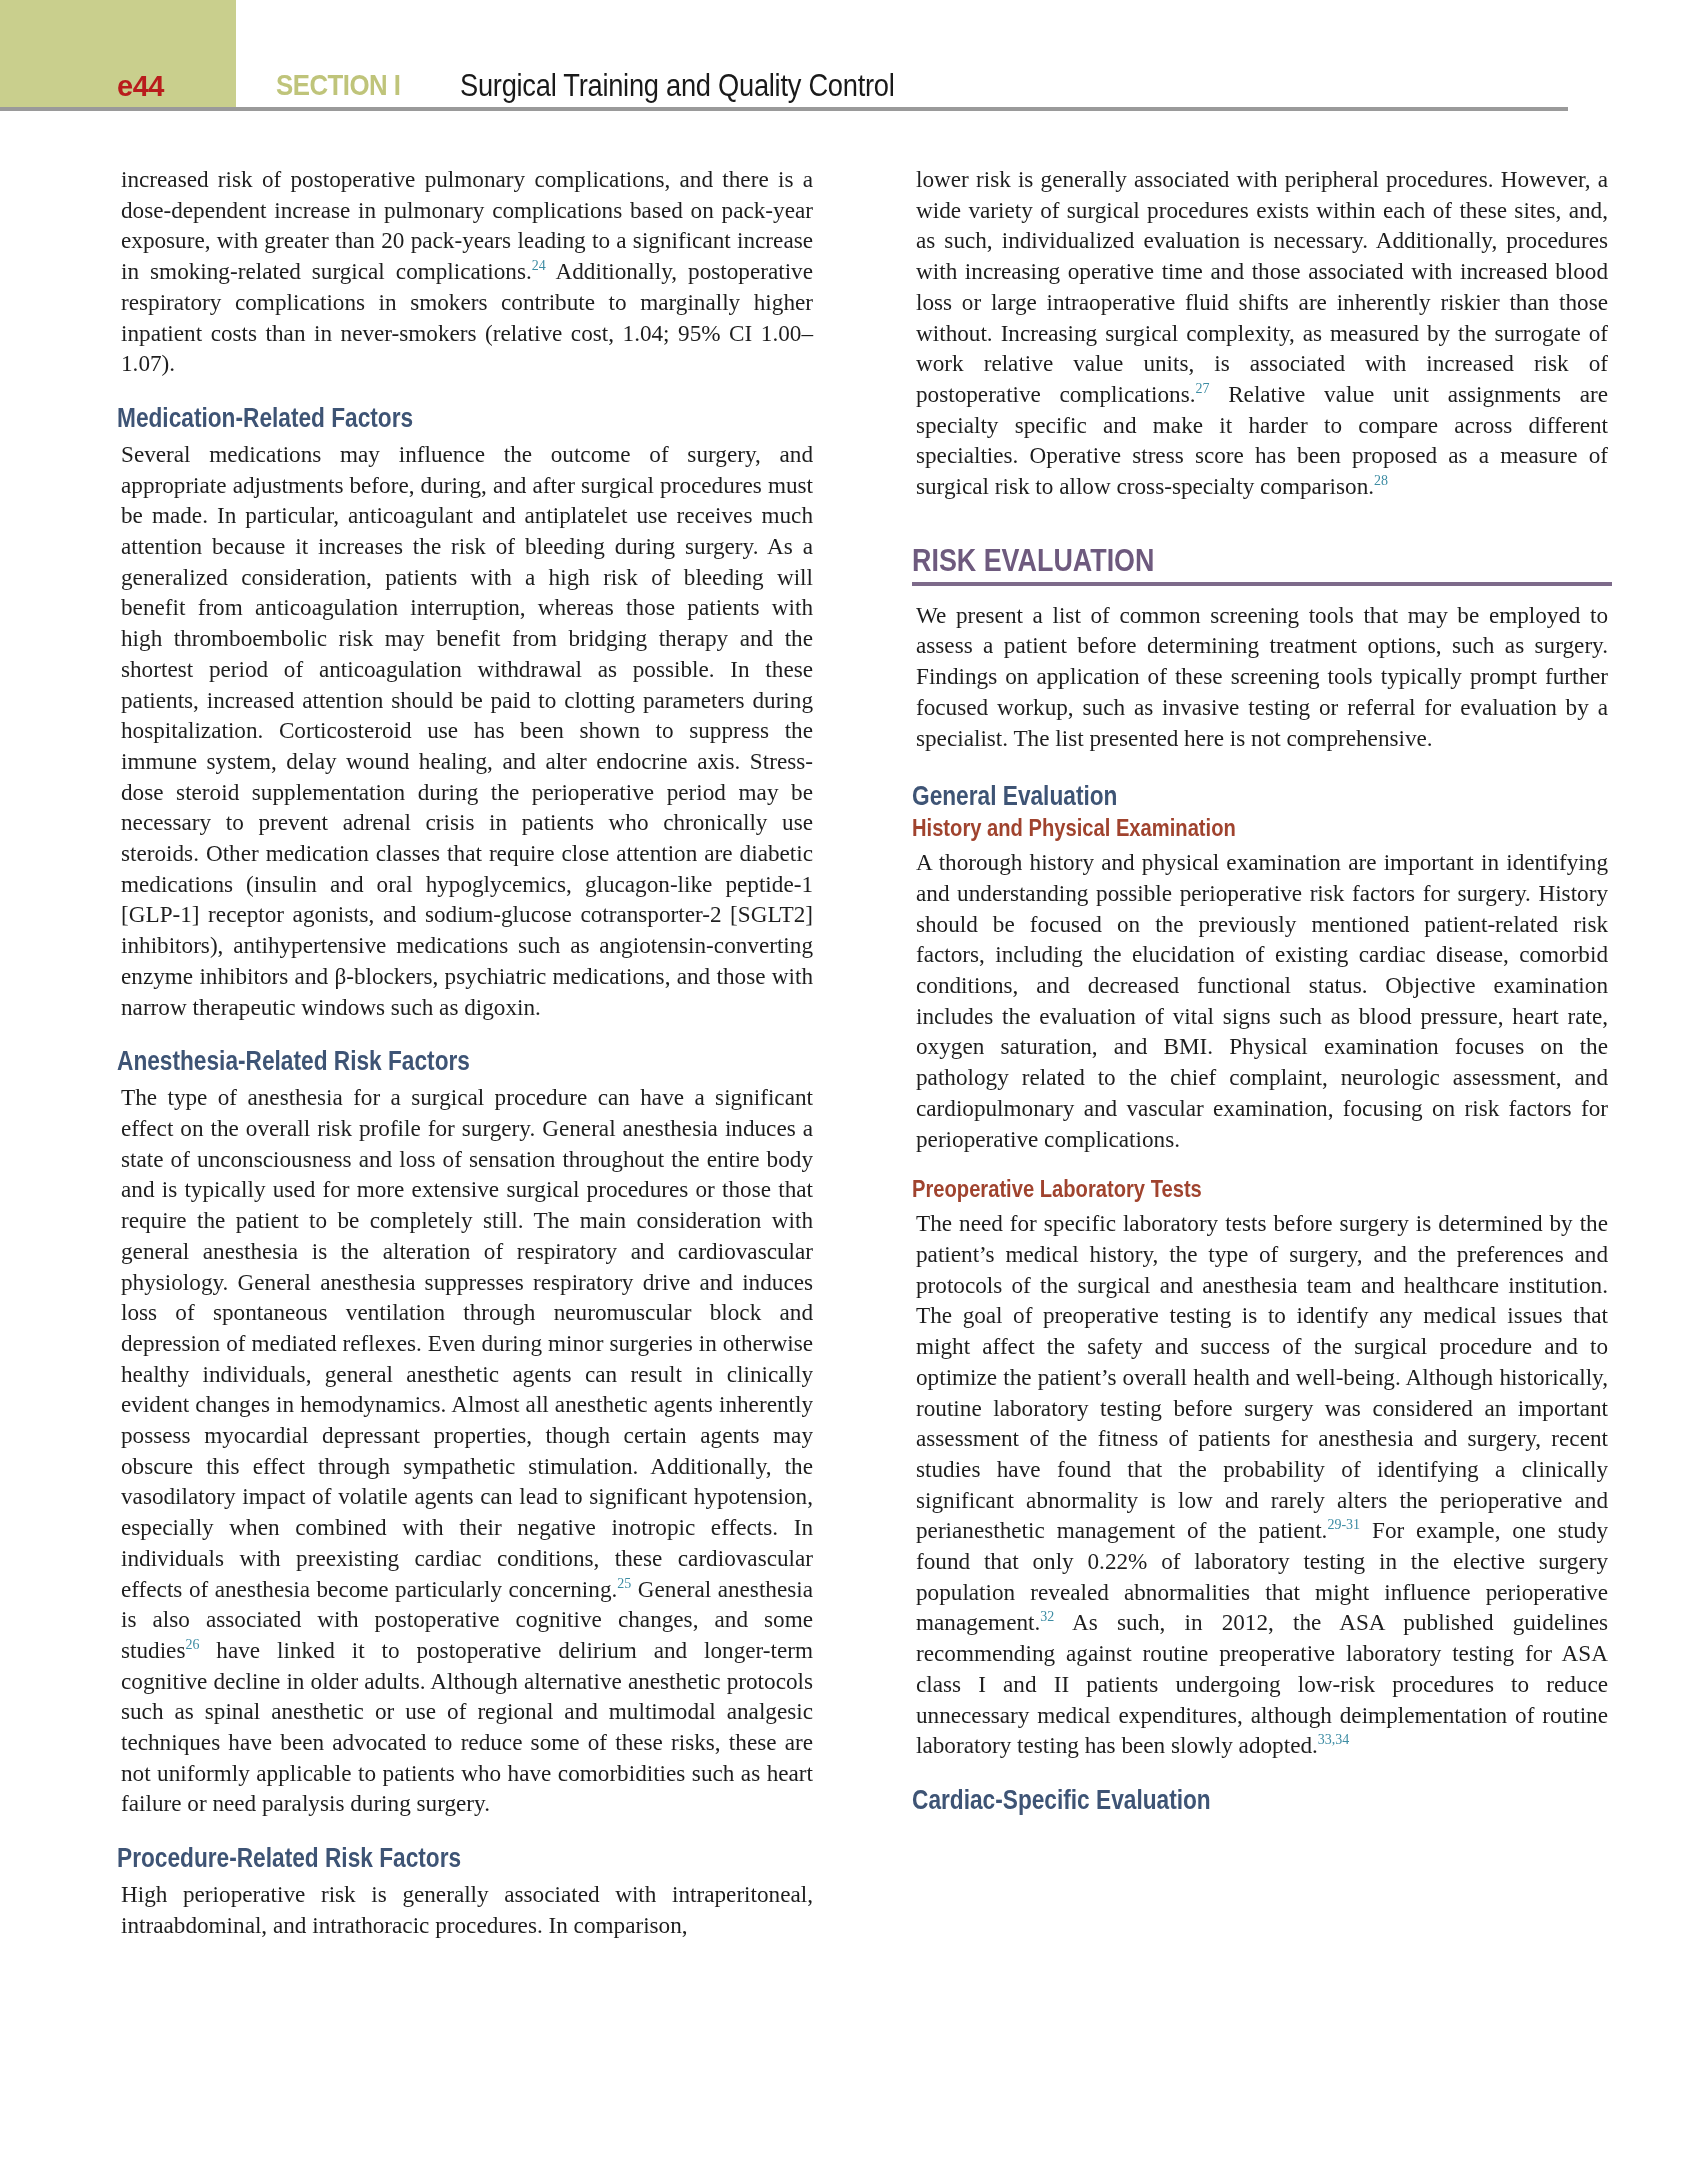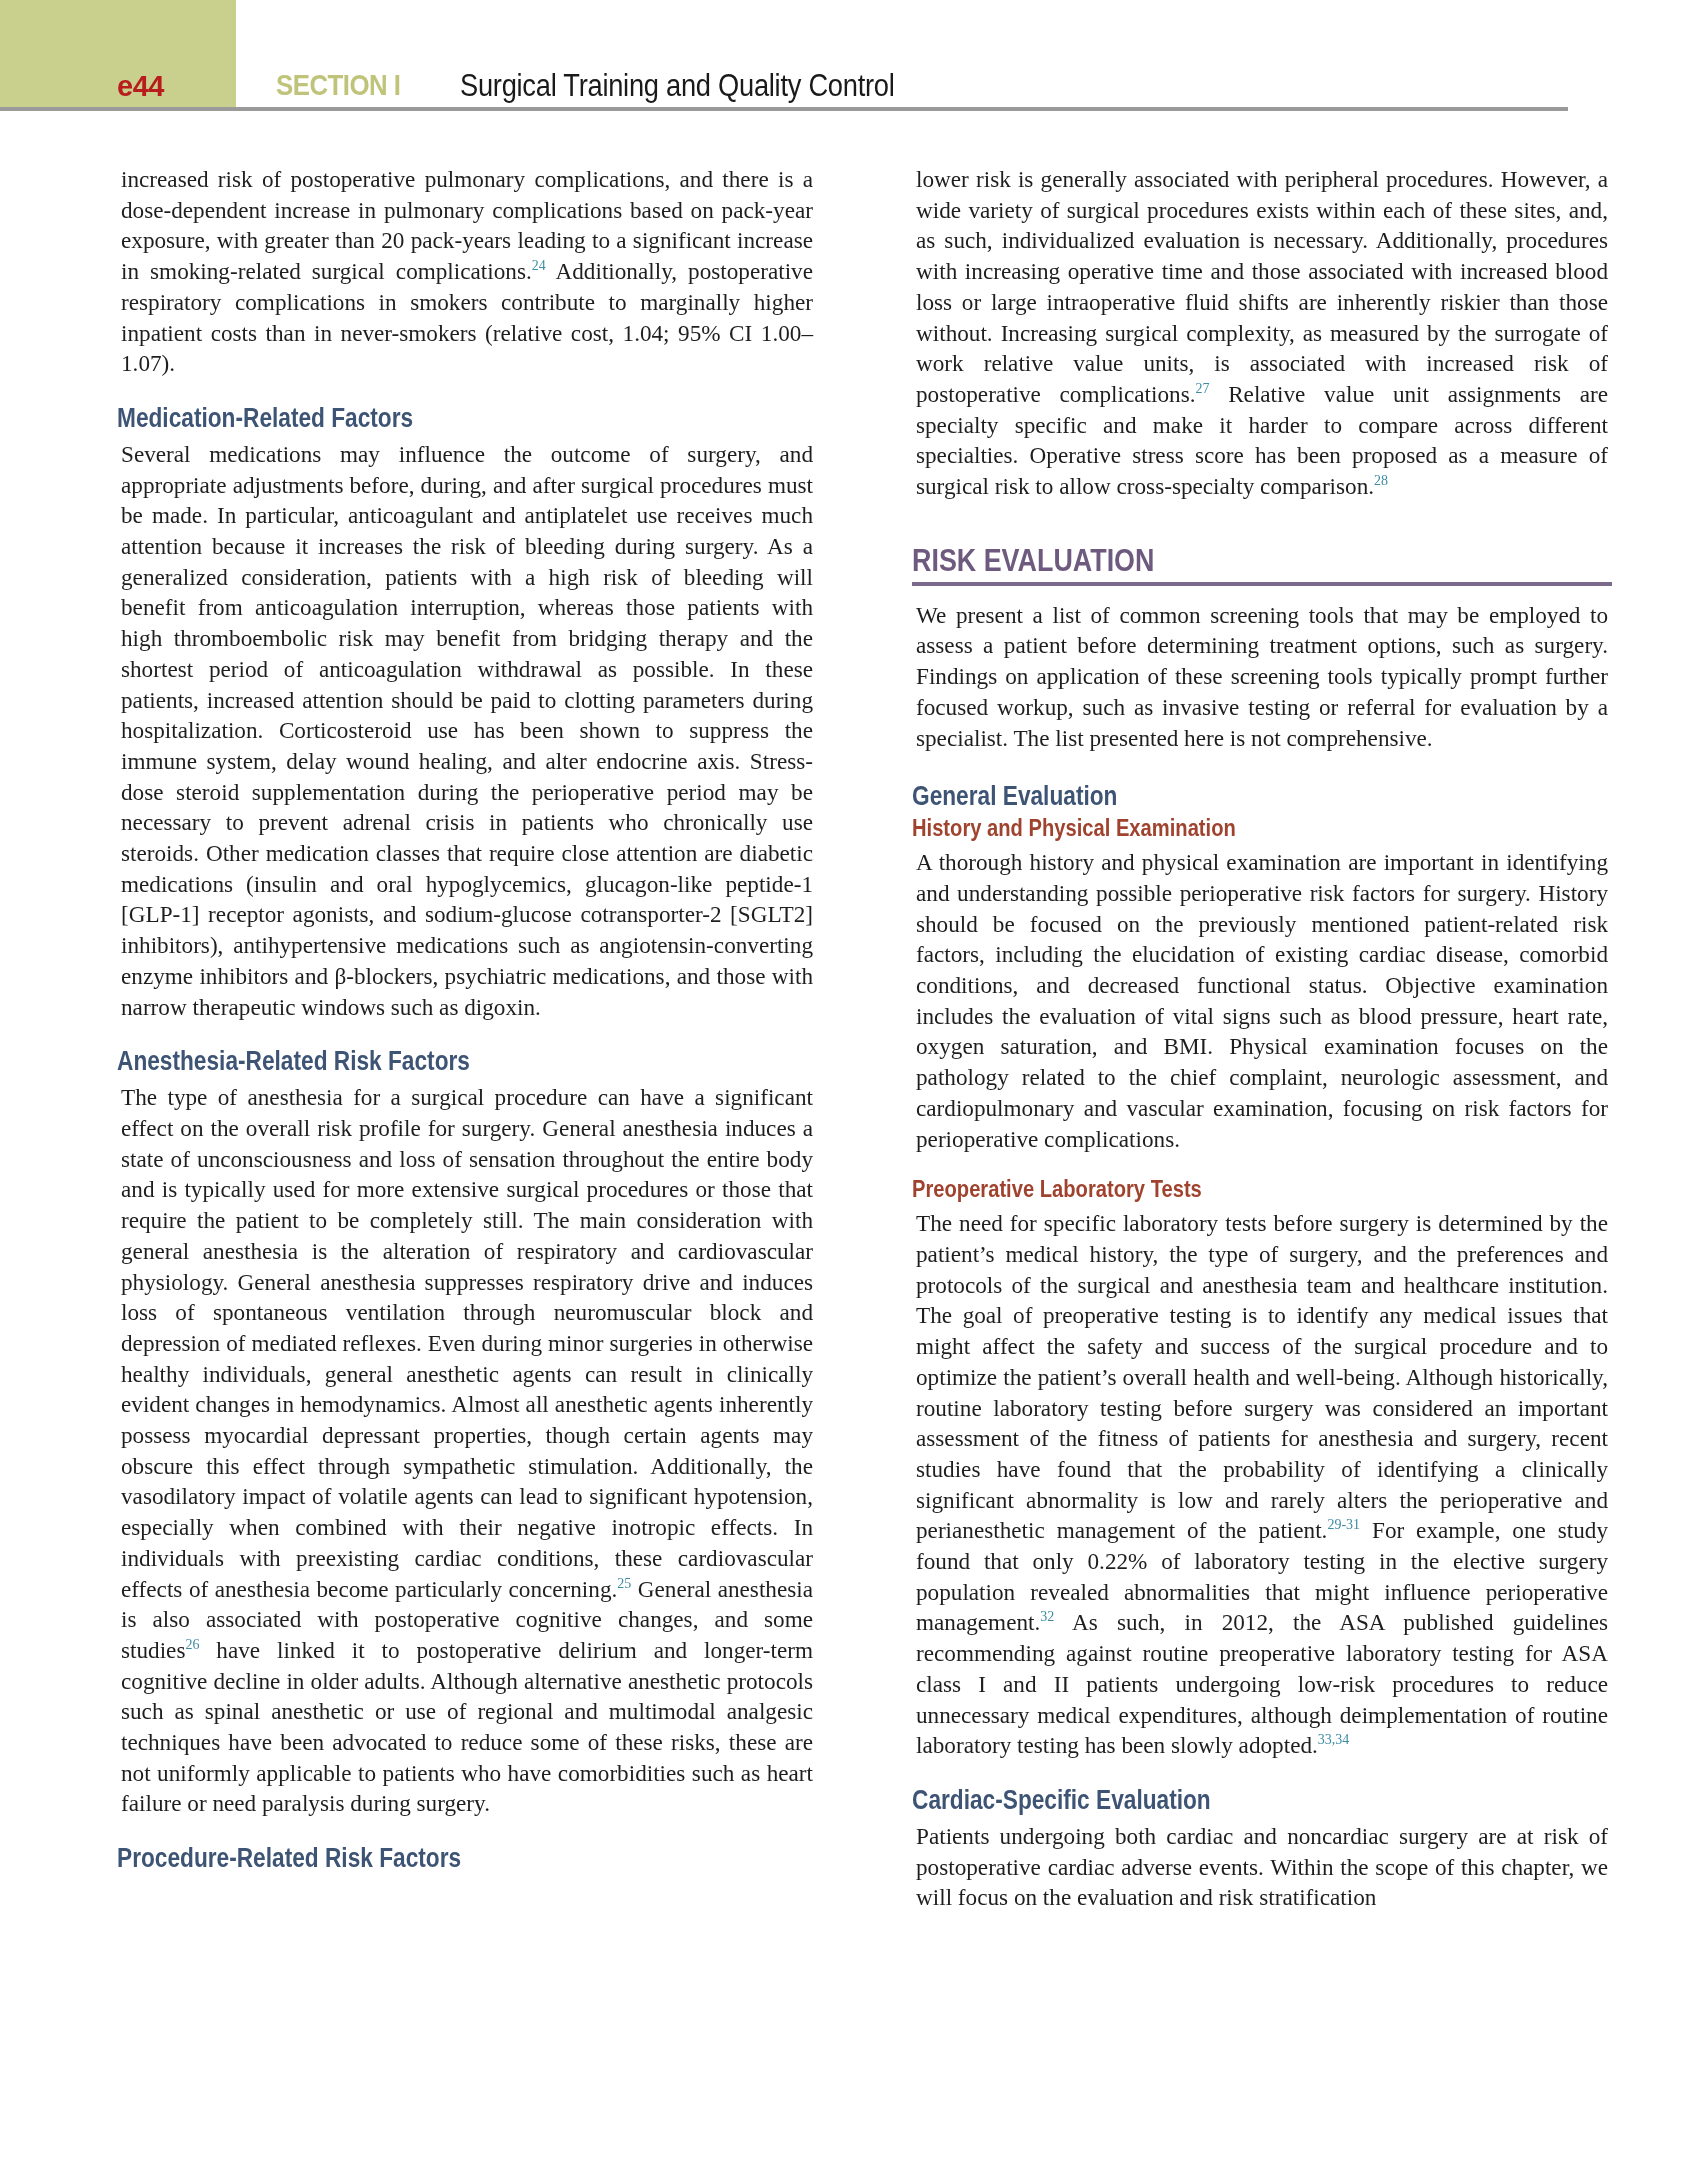--- a/index.html
+++ b/index.html
@@ -68,31 +68,31 @@
 <div class="col left">
   <p><span>increased risk of postoperative pulmonary complications, and there is a dose-dependent increase in pulmonary complications based on pack-year exposure, with greater than 20 pack-years leading to a significant increase in smoking-related surgical complications.</span><sup class="ref">24</sup><span> Additionally, postoperative respiratory complications in smokers contribute to marginally higher inpatient costs than in never-smokers (relative cost, 1.04; 95% CI 1.00–1.07).</span></p>
 
   <div class="h2">Medication-Related Factors</div>
   <p>Several medications may influence the outcome of surgery, and appropriate adjustments before, during, and after surgical procedures must be made. In particular, anticoagulant and antiplatelet use receives much attention because it increases the risk of bleeding during surgery. As a generalized consideration, patients with a high risk of bleeding will benefit from anticoagulation interruption, whereas those patients with high thromboembolic risk may benefit from bridging therapy and the shortest period of anticoagulation withdrawal as possible. In these patients, increased attention should be paid to clotting parameters during hospitalization. Corticosteroid use has been shown to suppress the immune system, delay wound healing, and alter endocrine axis. Stress-dose steroid supplementation during the perioperative period may be necessary to prevent adrenal crisis in patients who chronically use steroids. Other medication classes that require close attention are diabetic medications (insulin and oral hypoglycemics, glucagon-like peptide-1 [GLP-1] receptor agonists, and sodium-glucose cotransporter-2 [SGLT2] inhibitors), antihypertensive medications such as angiotensin-converting enzyme inhibitors and β-blockers, psychiatric medications, and those with narrow therapeutic windows such as digoxin.</p>
 
   <div class="h2">Anesthesia-Related Risk Factors</div>
   <p><span>The type of anesthesia for a surgical procedure can have a significant effect on the overall risk profile for surgery. General anesthesia induces a state of unconsciousness and loss of sensation throughout the entire body and is typically used for more extensive surgical procedures or those that require the patient to be completely still. The main consideration with general anesthesia is the alteration of respiratory and cardiovascular physiology. General anesthesia suppresses respiratory drive and induces loss of spontaneous ventilation through neuromuscular block and depression of mediated reflexes. Even during minor surgeries in otherwise healthy individuals, general anesthetic agents can result in clinically evident changes in hemodynamics. Almost all anesthetic agents inherently possess myocardial depressant properties, though certain agents may obscure this effect through sympathetic stimulation. Additionally, the vasodilatory impact of volatile agents can lead to significant hypotension, especially when combined with their negative inotropic effects. In individuals with preexisting cardiac conditions, these cardiovascular effects of anesthesia become particularly concerning.</span><sup class="ref">25</sup><span> General anesthesia is also associated with postoperative cognitive changes, and some studies</span><sup class="ref">26</sup><span> have linked it to postoperative delirium and longer-term cognitive decline in older adults. Although alternative anesthetic protocols such as spinal anesthetic or use of regional and multimodal analgesic techniques have been advocated to reduce some of these risks, these are not uniformly applicable to patients who have comorbidities such as heart failure or need paralysis during surgery.</span></p>
 
   <div class="h2">Procedure-Related Risk Factors</div>
+  <p>High perioperative risk is generally associated with intraperitoneal, intraabdominal, and intrathoracic procedures. In comparison,</p>
 </div>
 
 <div class="col right">
   <p><span>lower risk is generally associated with peripheral procedures. However, a wide variety of surgical procedures exists within each of these sites, and, as such, individualized evaluation is necessary. Additionally, procedures with increasing operative time and those associated with increased blood loss or large intraoperative fluid shifts are inherently riskier than those without. Increasing surgical complexity, as measured by the surrogate of work relative value units, is associated with increased risk of postoperative complications.</span><sup class="ref">27</sup><span> Relative value unit assignments are specialty specific and make it harder to compare across different specialties. Operative stress score has been proposed as a measure of surgical risk to allow cross-specialty comparison.</span><sup class="ref">28</sup></p>
 
   <div class="h1">RISK EVALUATION</div>
   <div class="h1-rule"></div>
   <p>We present a list of common screening tools that may be employed to assess a patient before determining treatment options, such as surgery. Findings on application of these screening tools typically prompt further focused workup, such as invasive testing or referral for evaluation by a specialist. The list presented here is not comprehensive.</p>
 
   <div class="h2 first-right tight">General Evaluation</div>
   <div class="h3">History and Physical Examination</div>
   <p>A thorough history and physical examination are important in identifying and understanding possible perioperative risk factors for surgery. History should be focused on the previously mentioned patient-related risk factors, including the elucidation of existing cardiac disease, comorbid conditions, and decreased functional status. Objective examination includes the evaluation of vital signs such as blood pressure, heart rate, oxygen saturation, and BMI. Physical examination focuses on the pathology related to the chief complaint, neurologic assessment, and cardiopulmonary and vascular examination, focusing on risk factors for perioperative complications.</p>
 
   <div class="h3 spaced">Preoperative Laboratory Tests</div>
   <p><span>The need for specific laboratory tests before surgery is determined by the patient’s medical history, the type of surgery, and the preferences and protocols of the surgical and anesthesia team and healthcare institution. The goal of preoperative testing is to identify any medical issues that might affect the safety and success of the surgical procedure and to optimize the patient’s overall health and well-being. Although historically, routine laboratory testing before surgery was considered an important assessment of the fitness of patients for anesthesia and surgery, recent studies have found that the probability of identifying a clinically significant abnormality is low and rarely alters the perioperative and perianesthetic management of the patient.</span><sup class="ref">29-31</sup><span> For example, one study found that only 0.22% of laboratory testing in the elective surgery population revealed abnormalities that might influence perioperative management.</span><sup class="ref">32</sup><span> As such, in 2012, the ASA published guidelines recommending against routine preoperative laboratory testing for ASA class I and II patients undergoing low-risk procedures to reduce unnecessary medical expenditures, although deimplementation of routine laboratory testing has been slowly adopted.</span><sup class="ref">33,34</sup></p>
 
   <div class="h2">Cardiac-Specific Evaluation</div>
-  <p>Patients undergoing both cardiac and noncardiac surgery are at risk of postoperative cardiac adverse events. Within the scope of this chapter, we will focus on the evaluation and risk stratification</p>
 </div>
 
 </body></html>

